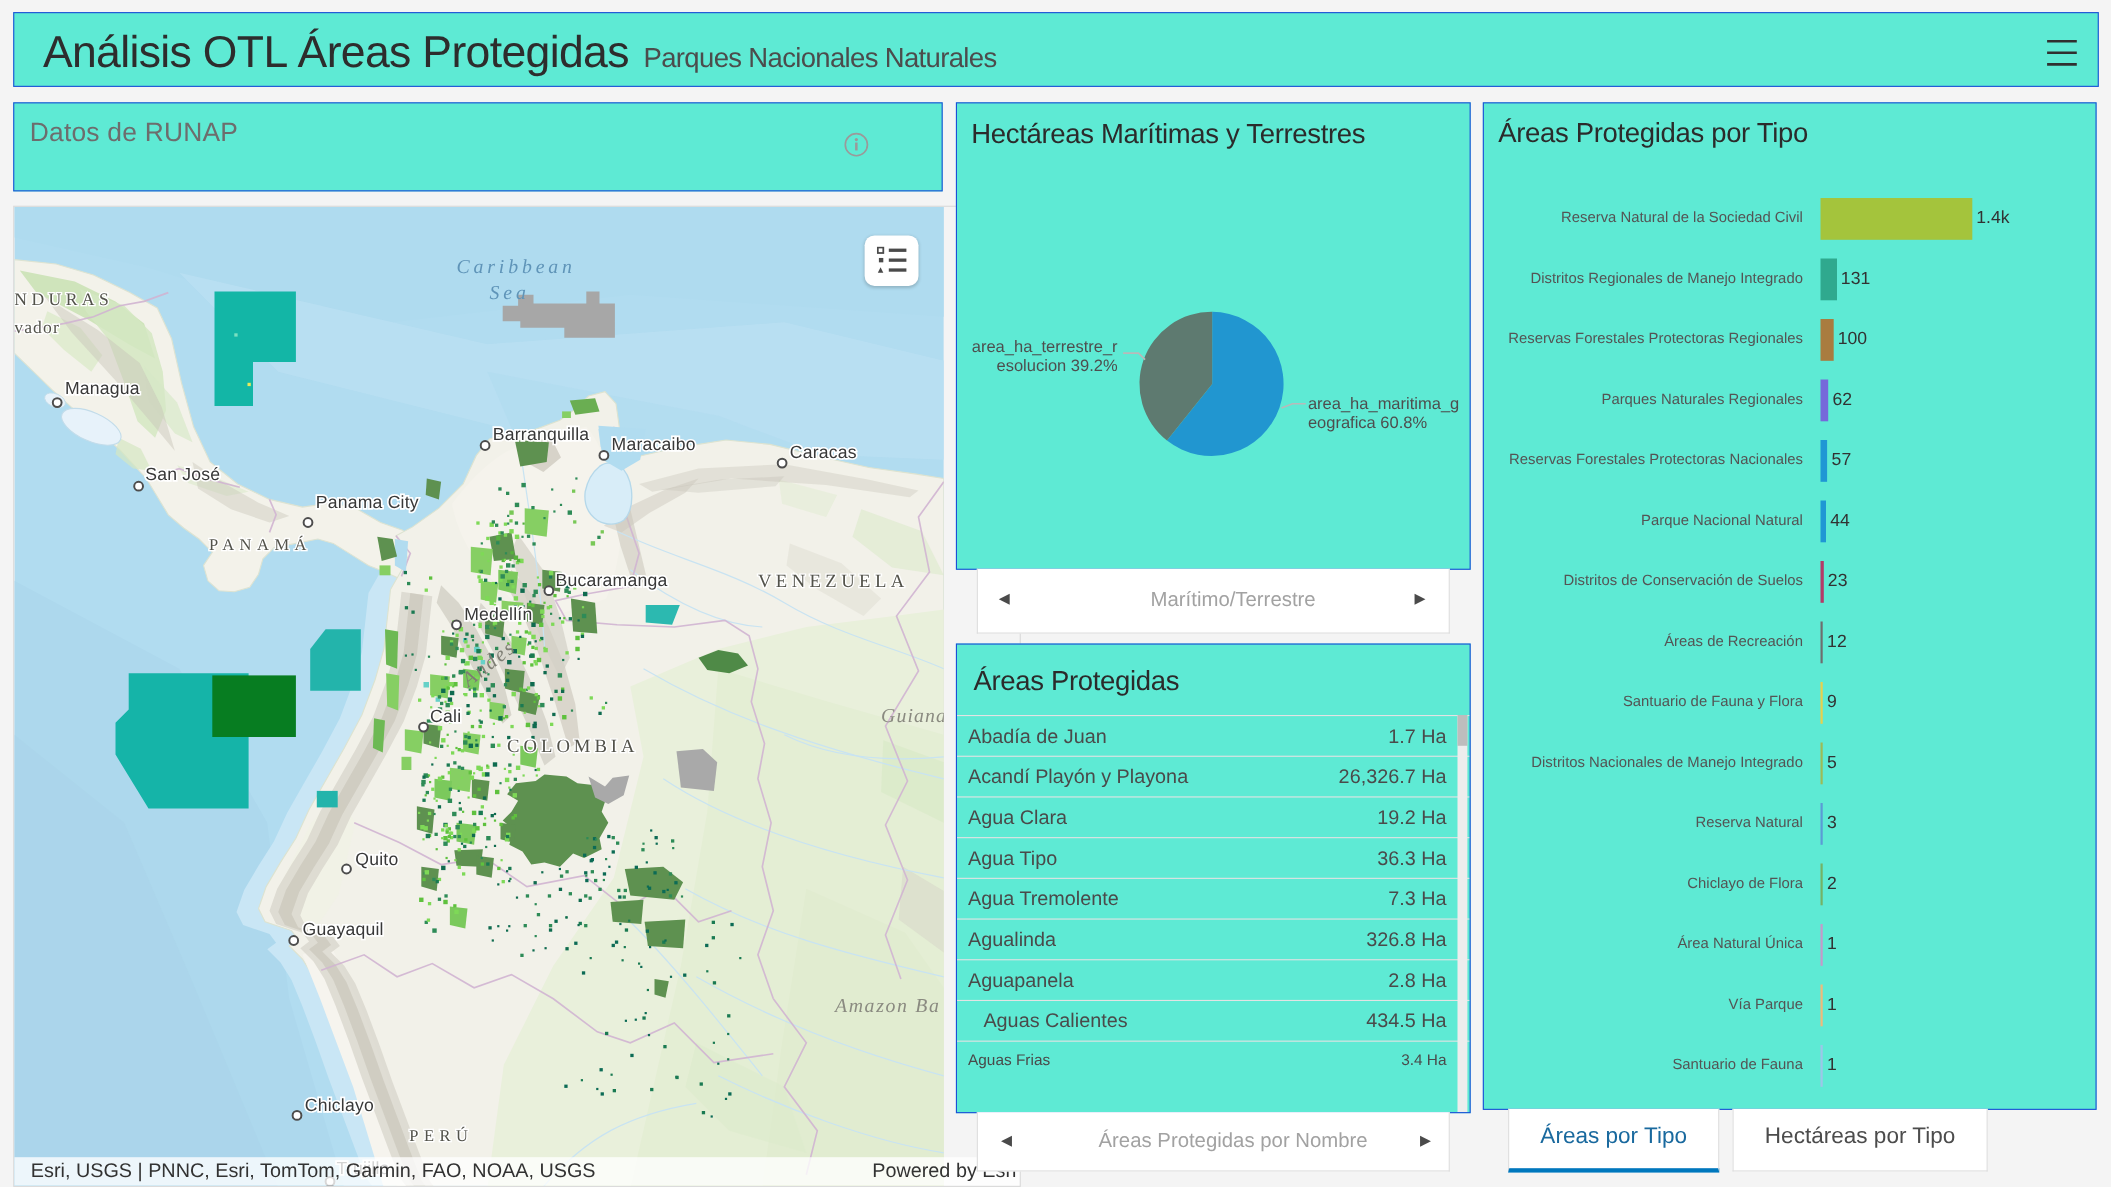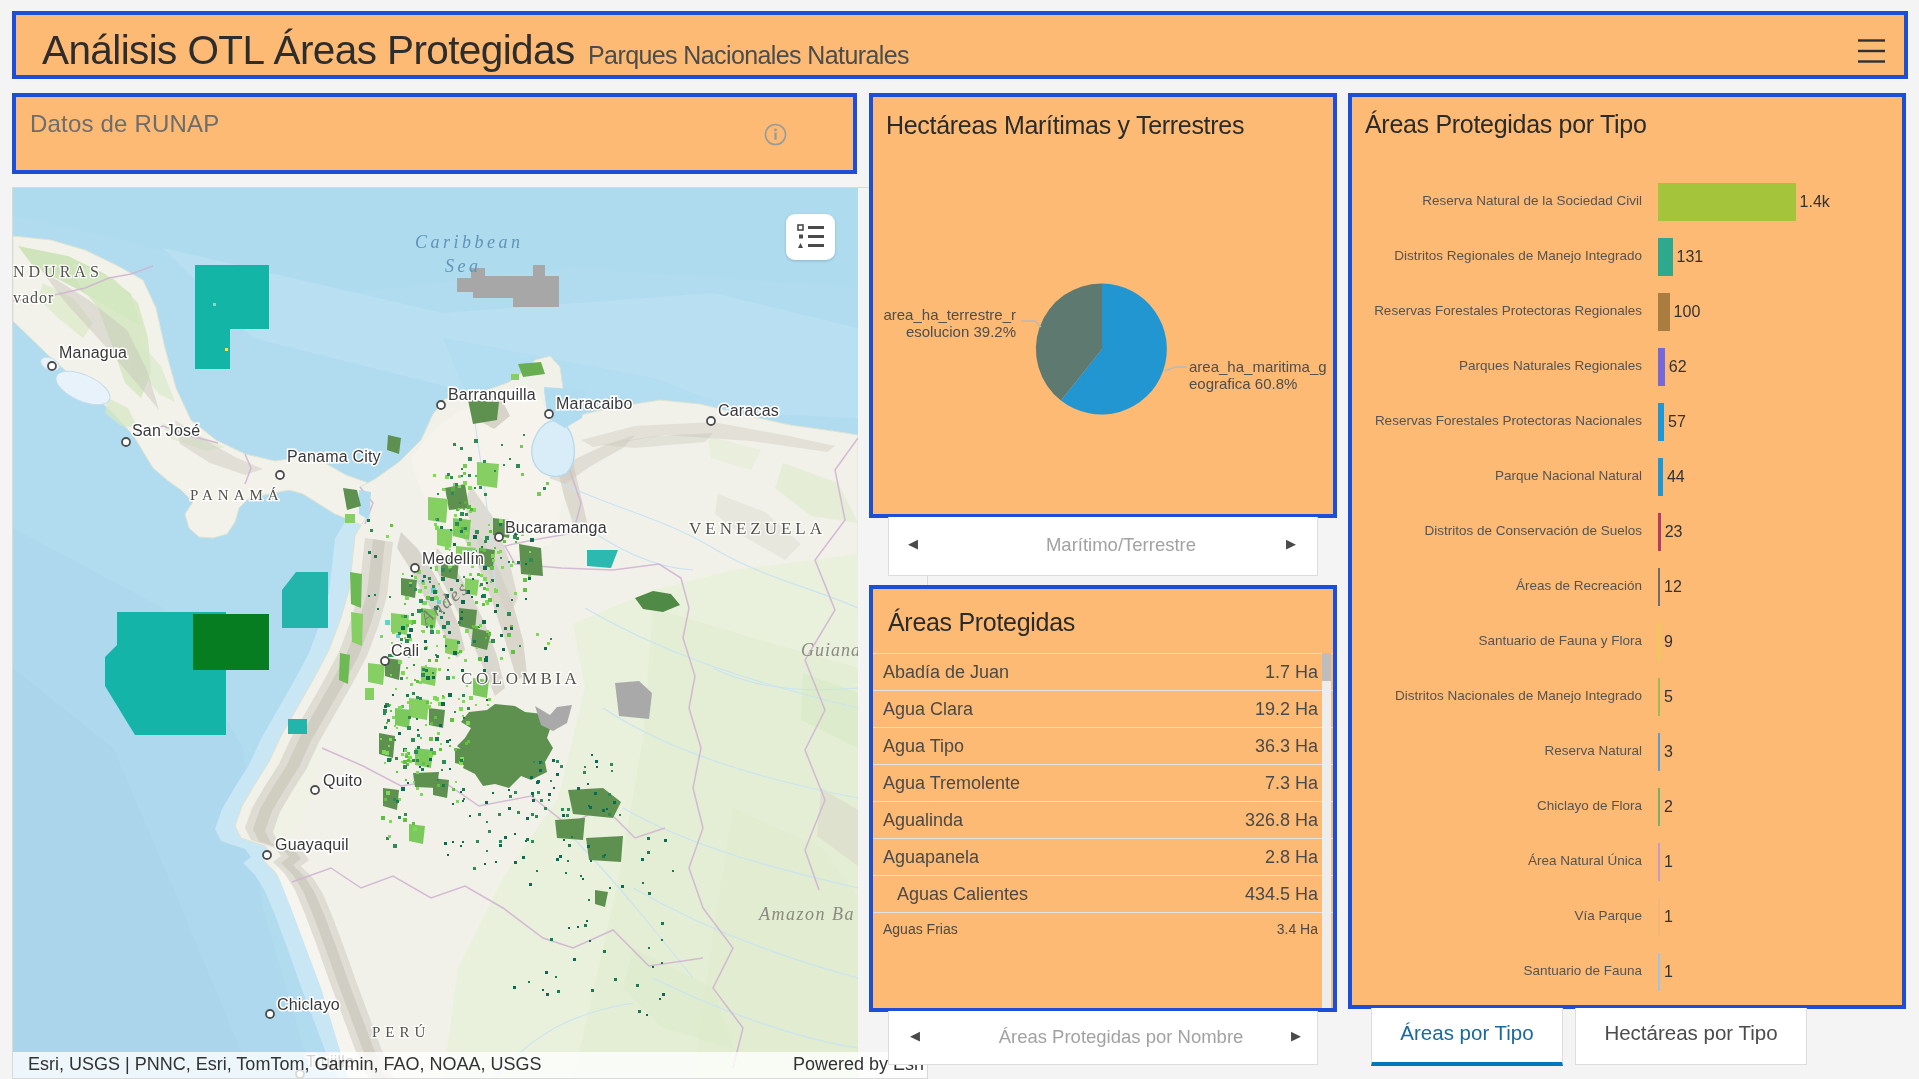--- a/index.html
+++ b/index.html
@@ -1,19 +1,19 @@
 <!DOCTYPE html>
 <html><head>
 <meta charset="utf-8">
 <style>
   * { margin:0; padding:0; box-sizing:border-box; }
   html,body { width:1919px; height:1079px; overflow:hidden; background:#f4f4f4;
     font-family:"Liberation Sans", sans-serif; }
   .abs { position:absolute; }
-  .card { position:absolute; background:#fdba74; border:4px solid #1d4ed8;padding-left:32px; }
+  .card { position:absolute; background:#5eead4; border:1px solid #1d4ed8;padding-left:32px; }
   .ptitle { color:#2b2b2b; font-size:25px; letter-spacing:-0.3px; }
   .pager { position:absolute; background:#fff; border:1px solid #dddddd; border-top:none; color:#a2a2a2; font-size:18.5px; text-align:center; text-indent:36px; }
   .arrow { position:absolute; color:#4a4a4a; font-size:13px; top:50%; transform:translateY(-54%); text-indent:0; }
 </style>
 </head>
 <body>
 
 <div class="card" style="left:12px; top:11px; width:1896px; height:68px;">
   <div class="abs" style="left:26px; top:12px; white-space:nowrap;">
     <span style="font-size:40.5px; color:#2d2d2d; letter-spacing:-0.6px;">Análisis OTL Áreas Protegidas</span>
@@ -873,20 +873,24 @@
 </div>
 
 <div class="card" style="left:869px; top:585px; width:468px; height:427px; overflow:hidden;">
   <div class="ptitle abs" style="left:15px; top:19px;">Áreas Protegidas</div>
   <div class="abs" style="left:0; top:64px; width:466px;">
       <div style="position:relative; height:37px; border-top:1px solid #e3e3e3; font-size:18px; color:#4a4a4a;">
   <span style="position:absolute; left:10px; top:8px;">Abadía de Juan</span>
   <span style="position:absolute; right:21px; top:8px;">1.7 Ha</span>
       </div>
       <div style="position:relative; height:37px; border-top:1px solid #e3e3e3; font-size:18px; color:#4a4a4a;">
+  <span style="position:absolute; left:10px; top:8px;">Acandí Playón y Playona</span>
+  <span style="position:absolute; right:21px; top:8px;">26,326.7 Ha</span>
+      </div>
+      <div style="position:relative; height:37px; border-top:1px solid #e3e3e3; font-size:18px; color:#4a4a4a;">
   <span style="position:absolute; left:10px; top:8px;">Agua Clara</span>
   <span style="position:absolute; right:21px; top:8px;">19.2 Ha</span>
       </div>
       <div style="position:relative; height:37px; border-top:1px solid #e3e3e3; font-size:18px; color:#4a4a4a;">
   <span style="position:absolute; left:10px; top:8px;">Agua Tipo</span>
   <span style="position:absolute; right:21px; top:8px;">36.3 Ha</span>
       </div>
       <div style="position:relative; height:37px; border-top:1px solid #e3e3e3; font-size:18px; color:#4a4a4a;">
   <span style="position:absolute; left:10px; top:8px;">Agua Tremolente</span>
   <span style="position:absolute; right:21px; top:8px;">7.3 Ha</span>

